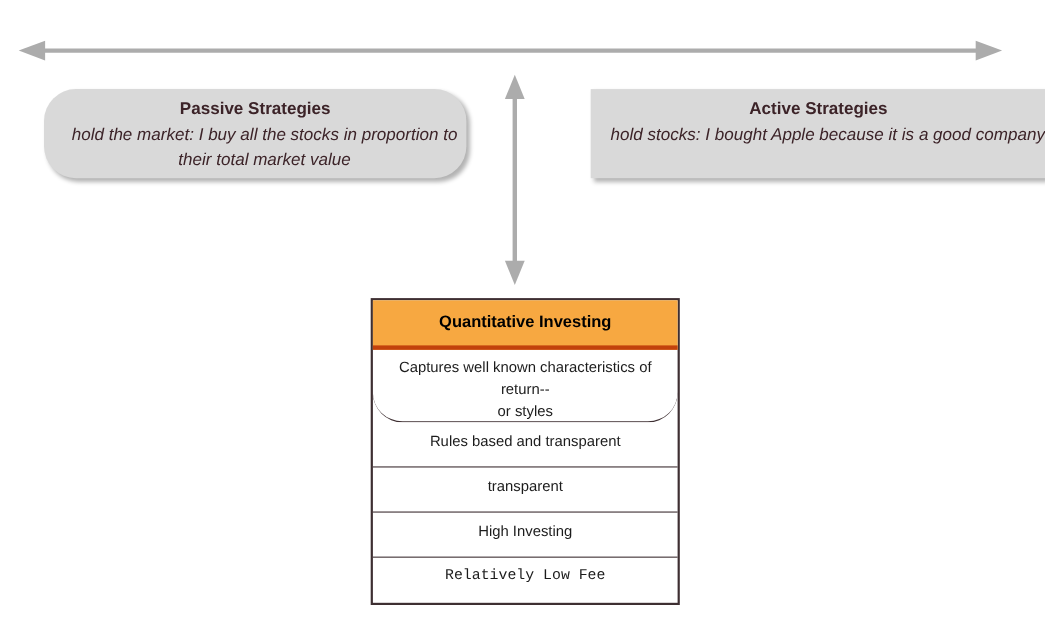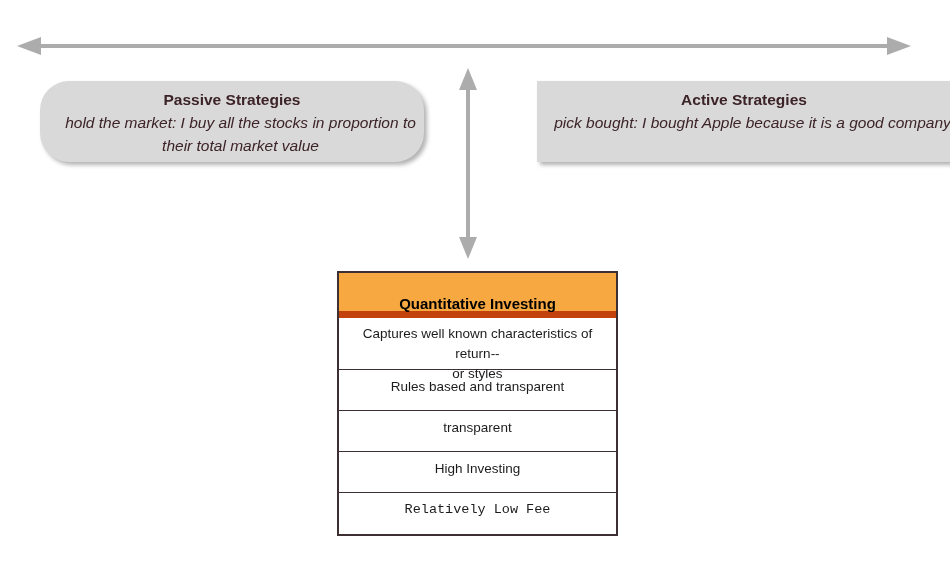--- a/index.html
+++ b/index.html
@@ -39,35 +39,35 @@
     box-sizing: border-box;
     border: 2px solid #3E2F32;
     background: #ffffff;
     text-align: center;
     color: #1C1C1C;
     font-size: 13.5px;
   }
   .qhead {
     box-sizing: border-box;
     height: 45px;
-    padding-top: 22px;
+    padding-top: 11px;
     font-size: 15px;
     font-weight: bold;
     color: #000000;
-    border-bottom: 7px solid #c2410c;
+    border-bottom: 4px solid #c2410c;
   }
   .qrow {
     box-sizing: border-box;
     height: 41px;
     padding: 7px 2px 0 2px;
     border-bottom: 1px solid #3E2F32;
     white-space: pre-line;
     line-height: 20px;
   }
-  .qrow.tall { height: 52px; padding-top: 6px; }
+  .qrow.tall { height: 66px; padding-top: 6px; border-radius: 27px; }
   .qrow:last-child { border-bottom: none; font-family: Liberation Mono, monospace; }
 </style>
 </head>
 <body>
 
 <div class="canvas">
 
   <svg class="arrows-svg" width="950" height="565" viewBox="0 0 950 565">
     <line class="arrow-line" x1="38" y1="46" x2="890" y2="46" stroke="#ACACAC"></line>
     <polygon points="17,46 41,37 41,55" fill="#ACACAC"></polygon>
@@ -77,21 +77,21 @@
     <polygon points="468,259 459,237 477,237" fill="#ACACAC"></polygon>
   </svg>
 
   <div class="strategy-box passive" style="background-color: rgb(217, 217, 217);">
     <div class="box-title">Passive Strategies</div>
     <div class="box-body">hold the market: I buy all the stocks in proportion to their total market value</div>
   </div>
 
   <div class="strategy-box active" style="background-color: rgb(217, 217, 217);">
     <div class="box-title">Active Strategies</div>
-    <div class="box-body">pick bought: I bought Apple because it is a good company</div>
+    <div class="box-body">hold stocks: I bought Apple because it is a good company</div>
   </div>
 
   <div class="qtable">
     <div class="qhead" style="background-color: rgb(247, 168, 65);">Quantitative Investing</div>
     <div class="qrow tall">Captures well known characteristics of return--
 or styles</div>
     <div class="qrow">Rules based and transparent</div>
     <div class="qrow">transparent</div>
     <div class="qrow">High Investing</div>
     <div class="qrow">Relatively Low Fee</div>

